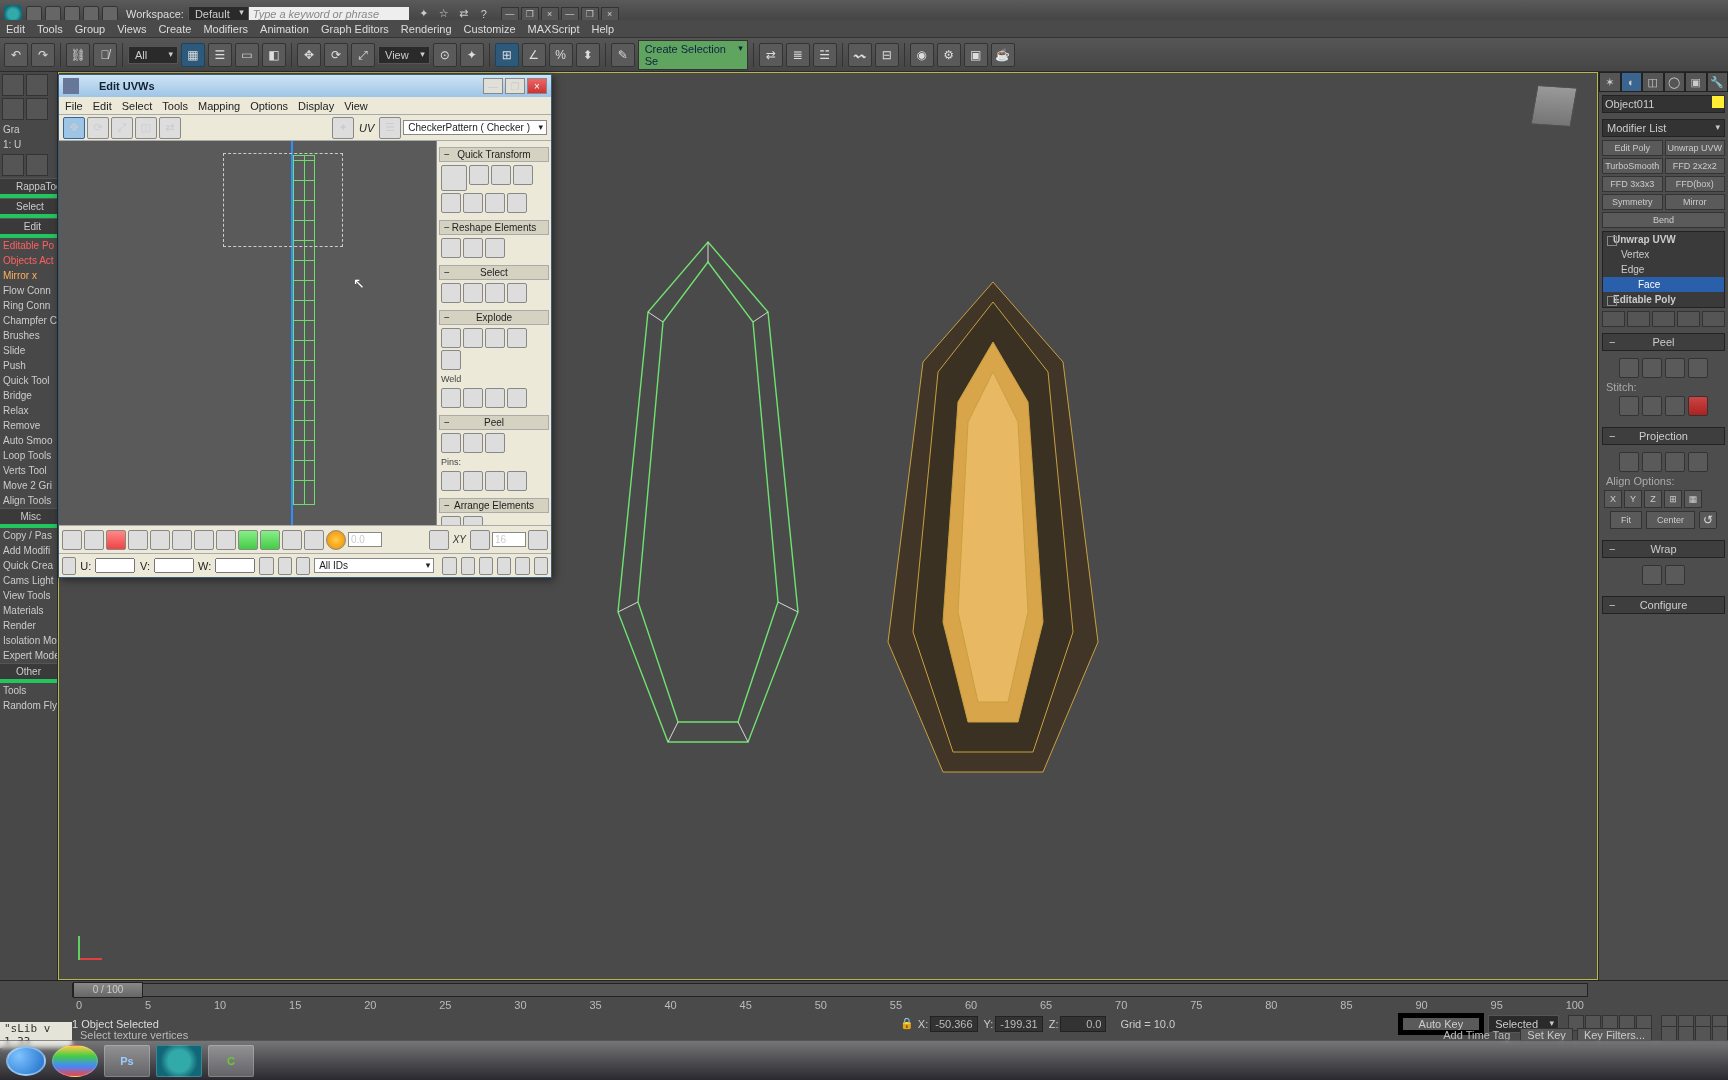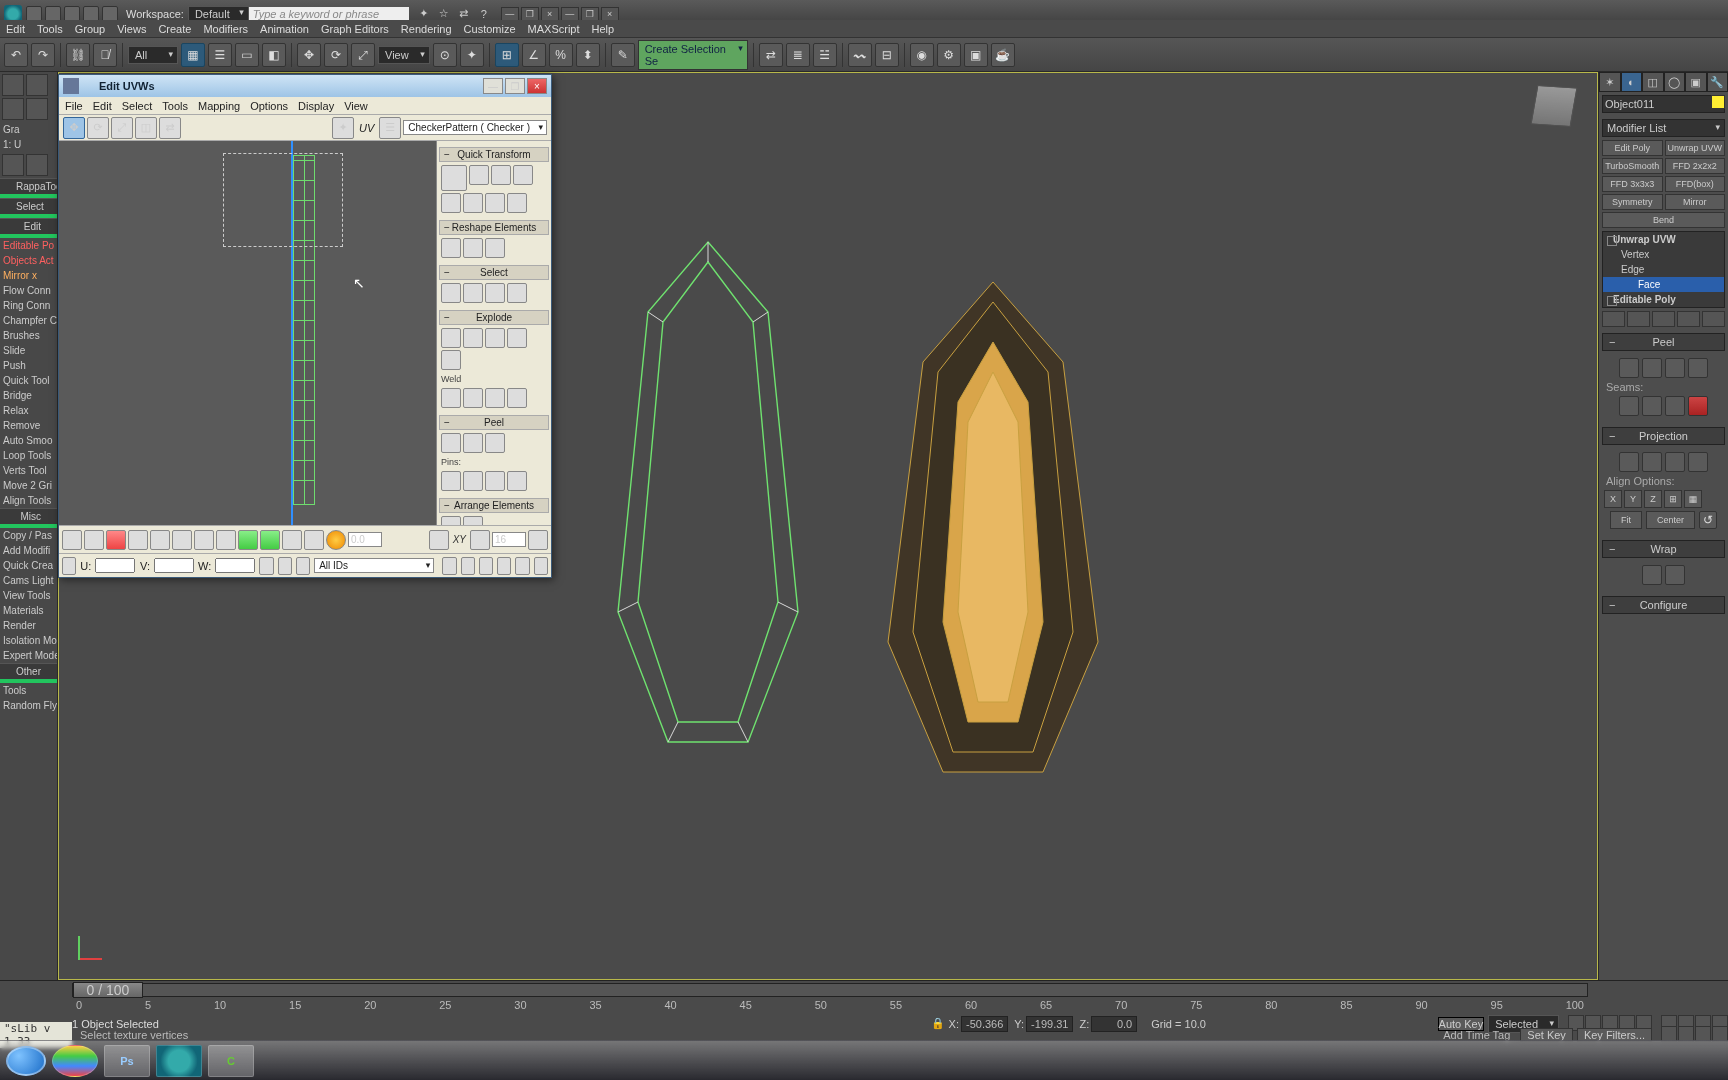--- a/index.html
+++ b/index.html
@@ -366,21 +366,21 @@
   </div>
 
   <div class="rollout-head">Peel</div>
   <div class="rollout-body">
     <div class="peel-row">
       <span></span>
       <span></span>
       <span></span>
       <span></span>
     </div>
-    <div class="seams-label">Seams:</div>
+    <div class="seams-label">Stitch:</div>
     <div class="peel-row">
       <span></span>
       <span></span>
       <span></span>
       <span class="red"></span>
     </div>
   </div>
 
   <div class="rollout-head">Projection</div>
   <div class="rollout-body">
@@ -412,21 +412,21 @@
       <span></span>
     </div>
   </div>
 
   <div class="rollout-head">Configure</div>
 </div>
 
 <div class="lower-strip">
 
   <div style="position:absolute;left:72px;right:140px;top:2px;height:14px;background:#555;border:1px solid #222">
-    <div style="position:absolute;left:0;top:-2px;width:70px;height:16px;background:linear-gradient(#888,#666);border:1px solid #222;text-align:center;font-size:14px;line-height:14px">0 / 100</div>
+    <div style="position:absolute;left:0;top:-2px;width:70px;height:16px;background:linear-gradient(#888,#666);border:1px solid #222;text-align:center;font-size:10px;line-height:14px">0 / 100</div>
   </div>
 
   <div style="position:absolute;left:72px;right:140px;top:18px;height:16px;display:flex;justify-content:space-between;color:#bbb;font-size:9px;padding:0 4px">
     <span>0</span>
       <span>5</span>
       <span>10</span>
       <span>15</span>
       <span>20</span>
       <span>25</span>
       <span>30</span>
@@ -452,21 +452,21 @@
     <div style="flex:1"></div>
     <span style="margin-right:4px">🔒</span>
     <span style="margin-right:2px">X:</span>
       <div class="coord-box">-50.366</div>
     <span style="margin:0 2px 0 6px">Y:</span>
       <div class="coord-box">-199.31</div>
     <span style="margin:0 2px 0 6px">Z:</span>
       <div class="coord-box">0.0</div>
     <div style="margin-left:14px">Grid = 10.0</div>
     <div style="flex:.3"></div>
-    <button style="background:#5a5a5a;border:1px solid #000000;color:#ccc;padding:0 0">Auto Key</button>
+    <button style="background:#5a5a5a;border:5px solid #000000;color:#ccc;padding:0 16px">Auto Key</button>
     <div class="tb-combo" style="min-width:70px;margin-left:4px">Selected</div>
     <div class="play-ctrls" style="margin-left:8px">
       <span></span><span></span><span></span><span></span><span></span>
     </div>
     <div class="play-ctrls" style="margin-left:8px">
       <span></span><span></span><span></span><span></span>
     </div>
   </div>
   <div style="position:absolute;left:0;right:0;top:48px;height:12px;display:flex;align-items:center">
     <div style="width:72px;background:#e4e4d8;color:#333;padding:0 4px;font-family:monospace">"sLib v 1.33</div>

